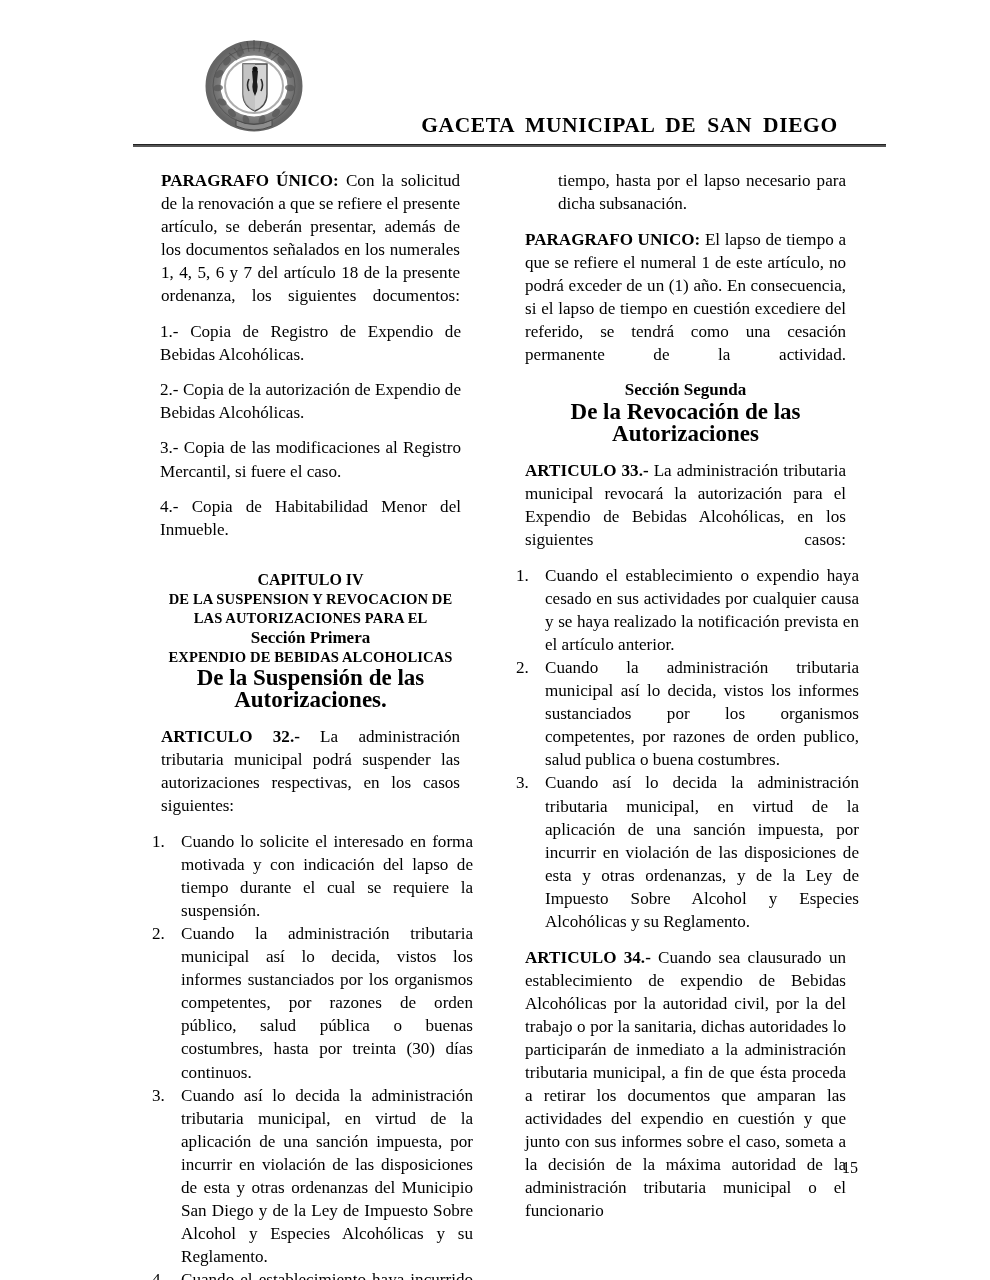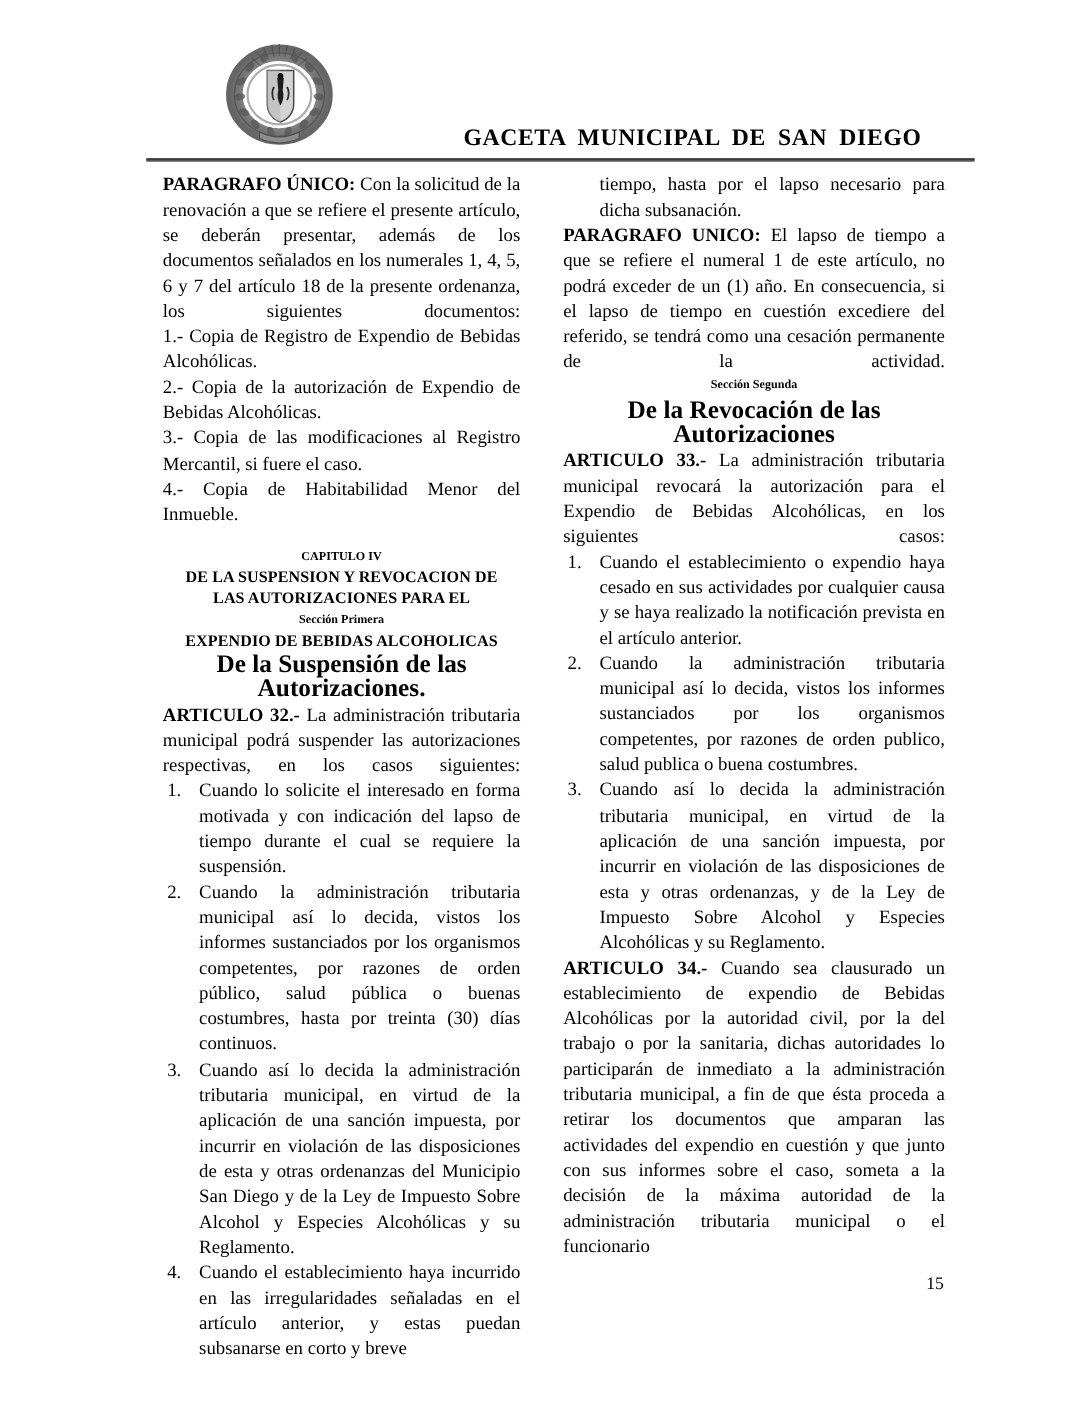--- a/index.html
+++ b/index.html
@@ -70,42 +70,42 @@
     top: 156px;
     font-size: 17.1px;
     line-height: 23.05px;
     text-align: justify;
     text-justify: inter-word;
   }
   .col-left  { left: 148px; width: 325px; }
   .col-right { left: 512px; width: 347px; }
 
   .para {
-    margin: 0;
+    margin: 13px;
     text-align: justify;
     text-indent: 0;
     hyphens: none;
   }
   .para.flow { text-align-last: justify; }
 
   b, .bold { font-weight: bold; }
 
   
   .heading-center {
     margin: 0;
     text-align: center;
     font-weight: bold;
   }
-  .heading-chapter { font-size: 11px; line-height: 20.5px; }
+  .heading-chapter { font-size: 16px; line-height: 20.5px; }
   .heading-sub {
     font-size: 14.6px;
     line-height: 18.4px;
     letter-spacing: 0.1px;
   }
-  .heading-section { font-size: 11px; line-height: 21.5px; }
+  .heading-section { font-size: 17px; line-height: 21.5px; }
   .heading-sectionwide { font-size: 23px; line-height: 22.5px; }
 
   
   .numlist {
     margin: 0;
     padding: 0;
     list-style: none;
   }
   .numlist > li {
     position: relative;
@@ -116,21 +116,21 @@
   .numlist > li > .marker {
     position: absolute;
     left: 4px;
     top: 0;
     width: 24px;
     text-align: left;
   }
   .numlist > li > .itemtext { display: block; }
 
   
-  .runin { margin: 0; text-align: justify; text-align-last: left; }
+  .runin { margin: 12px; text-align: justify; text-align-last: left; }
 
   
   .page-number {
     position: absolute;
     left: 0;
     top: 1158px;
     width: 858px;
     text-align: right;
     font-size: 16px;
     line-height: 20px;

